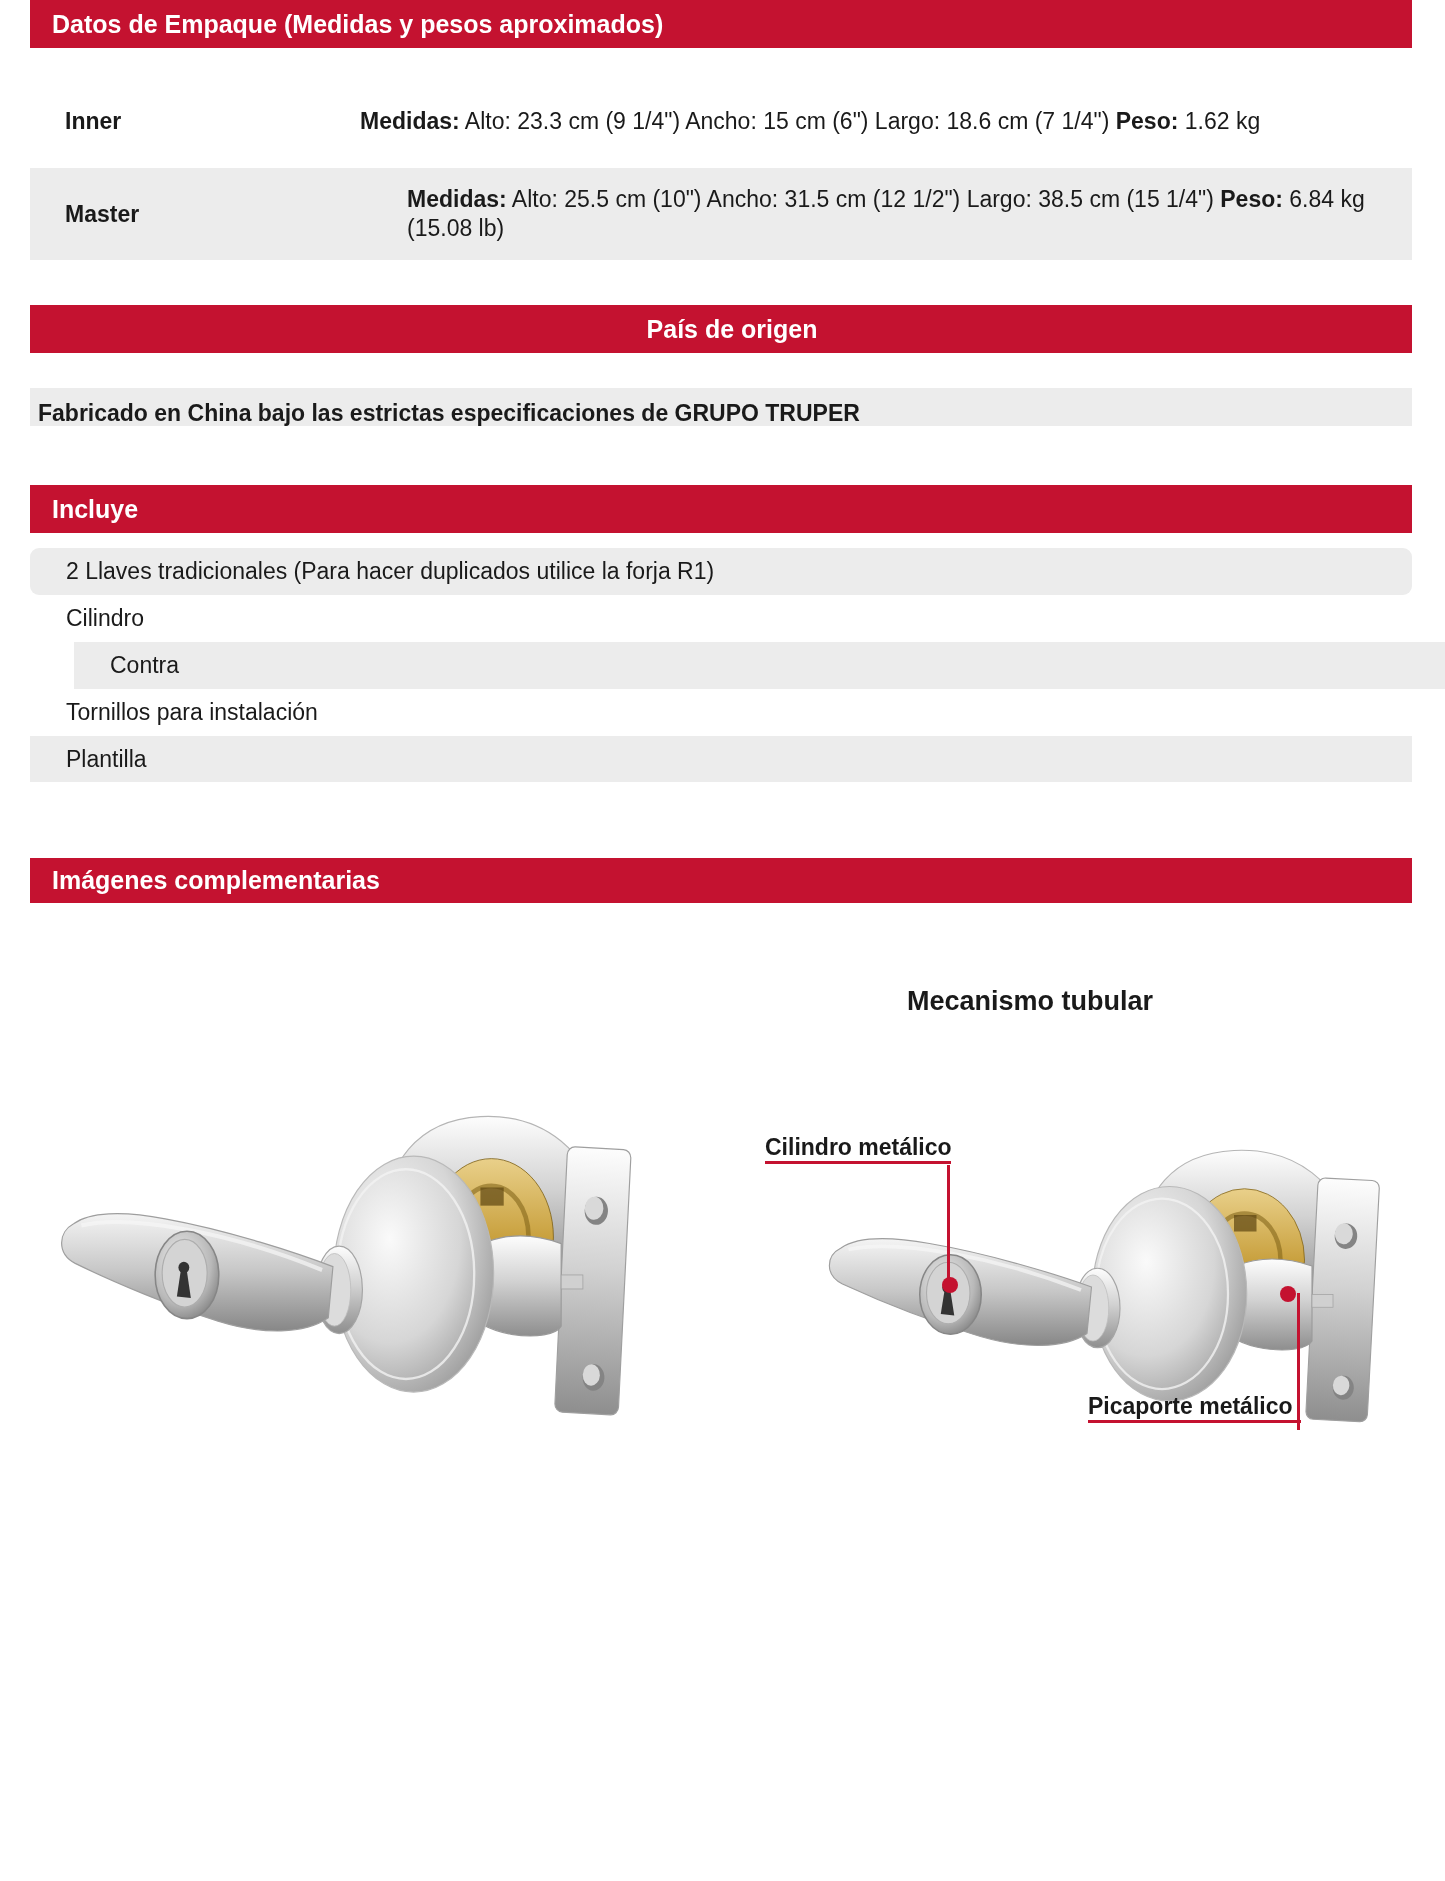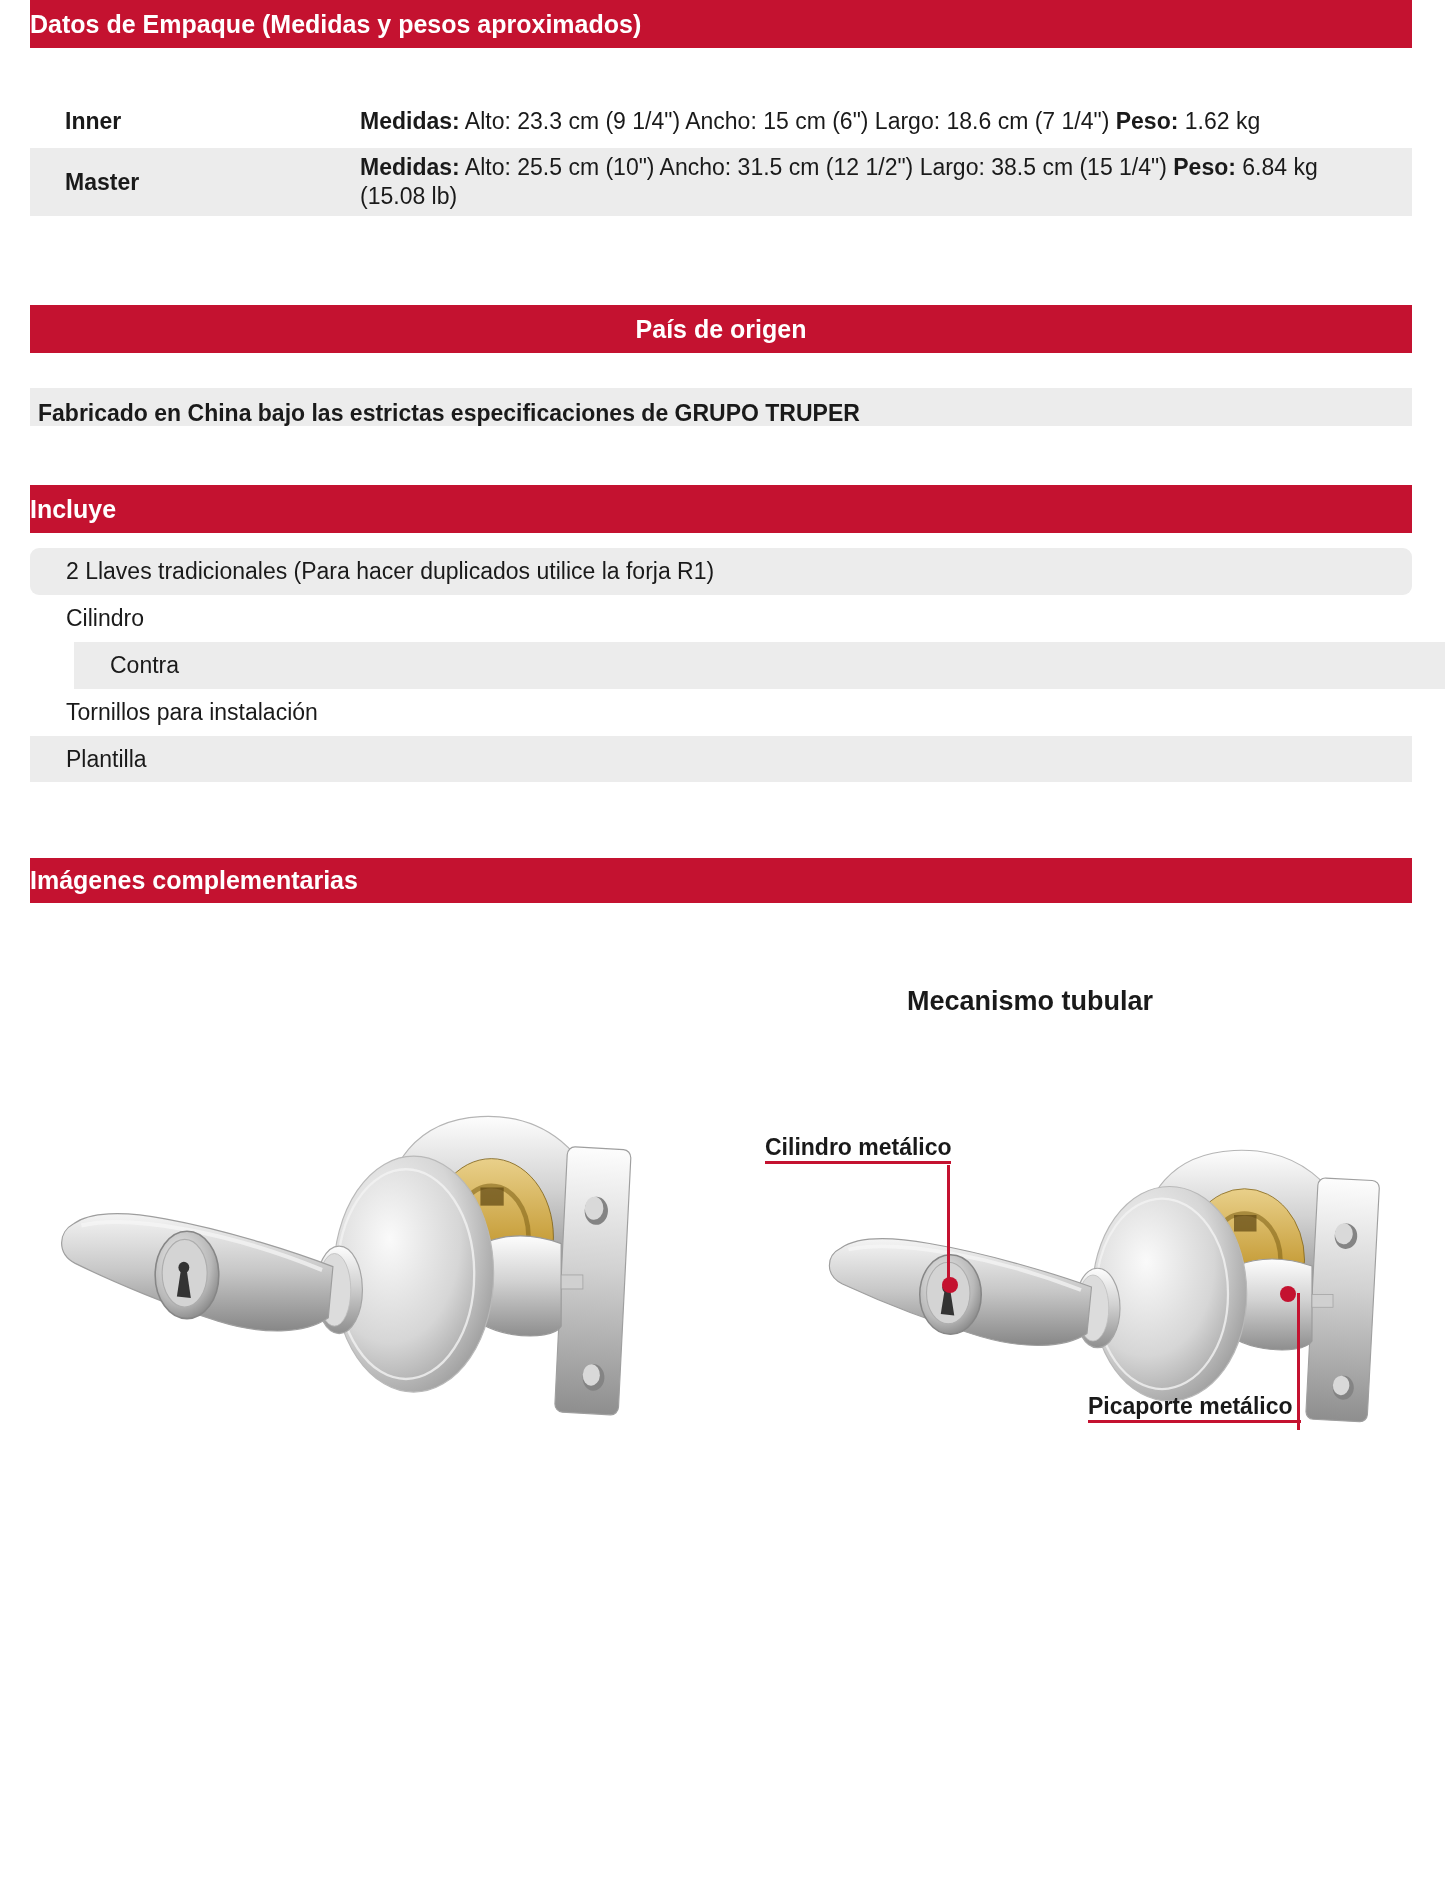--- a/index.html
+++ b/index.html
@@ -8,21 +8,21 @@
     --text:#1a1a1a;
   }
   html,body{margin:0;padding:0;background:#ffffff;}
   .page{
     position:relative;width:1445px;height:1881px;background:#ffffff;
     font-family:"Liberation Sans", sans-serif;color:var(--text);overflow:hidden;
   }
   .bar{
     position:absolute;left:30px;width:1382px;height:48px;background:var(--accent);
     color:#ffffff;font-weight:bold;font-size:25px;line-height:48px;
-    box-sizing:border-box;white-space:nowrap;
+    padding-left:22px;box-sizing:border-box;white-space:nowrap;
   }
   #bar-imagenes{height:45px;line-height:45px;}
   .row{
     position:absolute;left:30px;width:1382px;box-sizing:border-box;font-size:23px;
   }
   .gray{background:var(--row-gray);}
   .spec-row{display:flex;align-items:center;}
   .spec-label{width:330px;padding-left:35px;font-weight:bold;box-sizing:border-box;flex:none;}
   .spec-content{flex:1;line-height:29px;padding-right:18px;}
   .b{font-weight:bold;}
@@ -56,21 +56,21 @@
 
   <div class="bar" id="bar-empaque">Datos de Empaque (Medidas y pesos aproximados)</div>
 
   <div class="row spec-row" style="top:85px;height:73px;">
     <div class="spec-label">Inner</div>
     <div class="spec-content">
       <div><span class="b">Medidas:</span><span> Alto: 23.3 cm (9 1/4") Ancho: 15 cm (6") Largo: 18.6 cm (7 1/4") </span><span class="b">Peso:</span><span> 1.62 kg</span></div>
     </div>
   </div>
 
-  <div class="row spec-row gray" style="top:148px;height:68px;">
+  <div class="row spec-row gray" style="top:168px;height:92px;gap:47px;">
     <div class="spec-label">Master</div>
     <div class="spec-content">
       <div><span class="b">Medidas:</span><span> Alto: 25.5 cm (10") Ancho: 31.5 cm (12 1/2") Largo: 38.5 cm (15 1/4") </span><span class="b">Peso:</span><span> 6.84 kg</span></div>
       <div>(15.08 lb)</div>
     </div>
   </div>
 
   <div class="bar" id="bar-origen" style="top:305px;text-align:center;">País de origen</div>
   <div class="row gray origin-row" style="top:388px;height:38px;padding-left:8px;">Fabricado en China bajo las estrictas especificaciones de GRUPO TRUPER</div>
 

